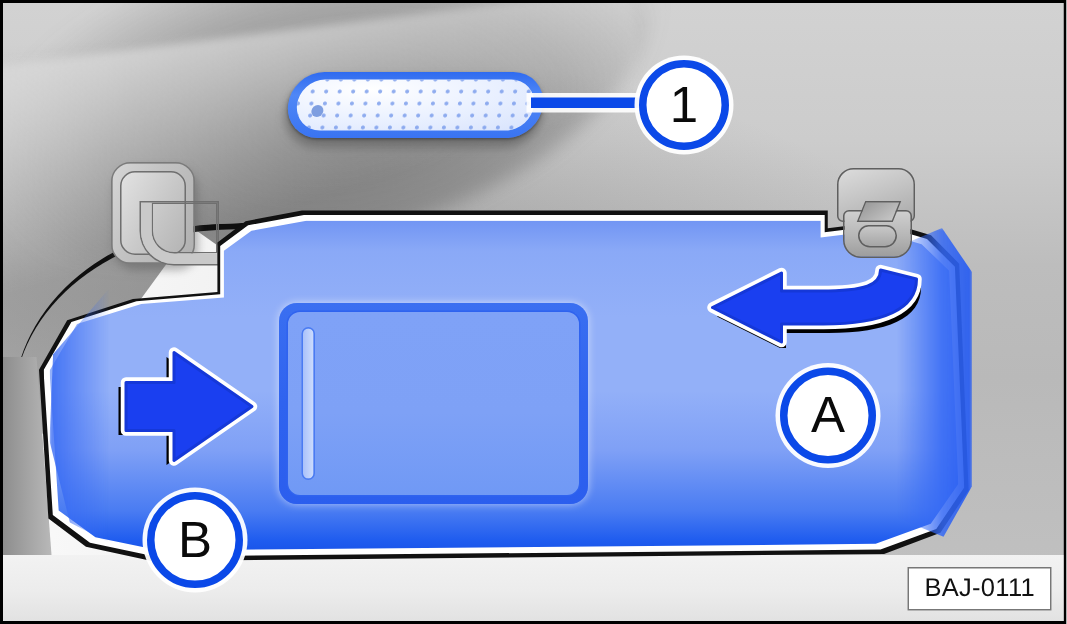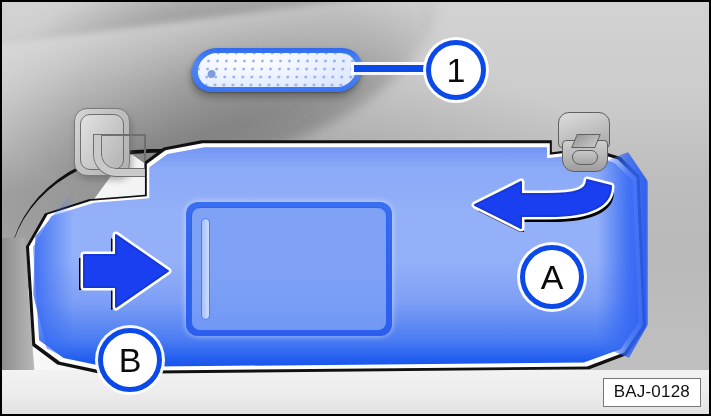--- a/index.html
+++ b/index.html
@@ -327,15 +327,15 @@
   </div>
 
   <div class="leader"></div>
 
   <div class="callout" id="callout-1">1</div>
 
   <div class="callout" id="callout-a">A</div>
 
   <div class="callout" id="callout-b">B</div>
 
-  <div class="fig-id">BAJ-0128</div>
+  <div class="fig-id">BAJ-0111</div>
 
 </div>
 
 </body></html>

